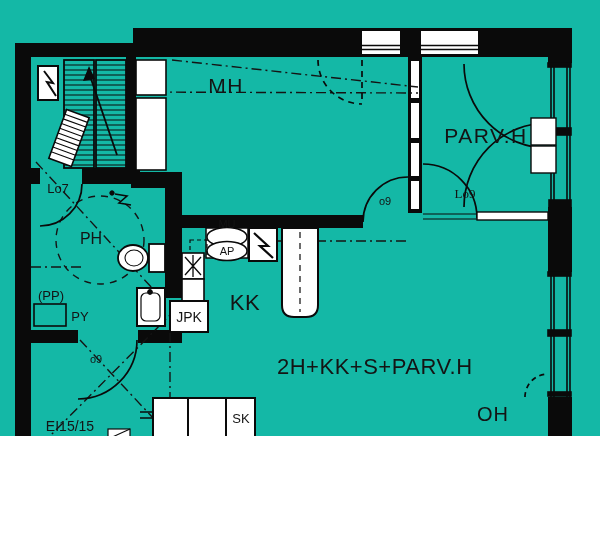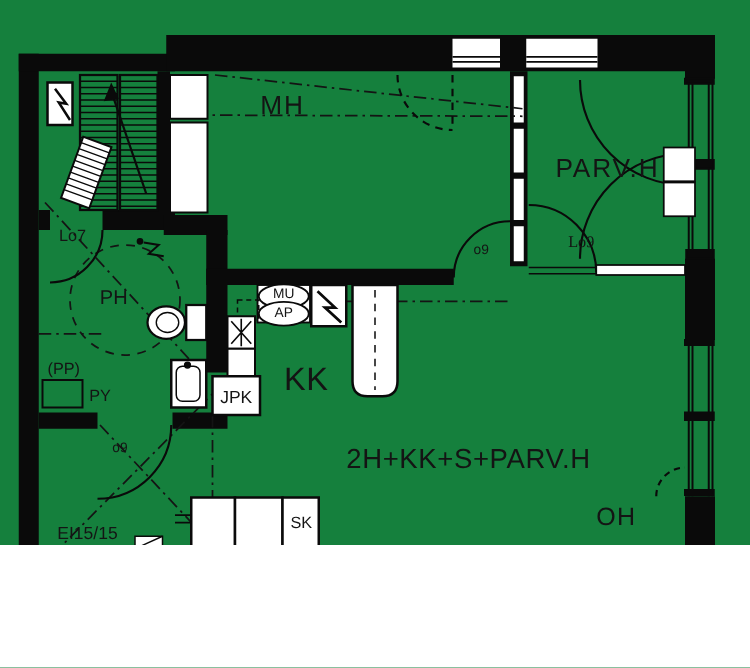--- a/index.html
+++ b/index.html
@@ -1,24 +1,24 @@
 <!DOCTYPE html>
 <html><head>
 <meta charset="utf-8">
 <style>
   html,body{margin:0;padding:0;background:#ffffff;}
-  #plan{position:relative;width:600px;height:436px;background:#15803d;overflow:hidden;
+  #plan{position:relative;width:600px;height:436px;background:#14b8a6;overflow:hidden;
         font-family:"Liberation Sans",sans-serif;}
   #plan svg{position:absolute;left:0;top:0;}
   .lbl{position:absolute;color:#141414;white-space:nowrap;line-height:1;
        transform:translate(-50%,-50%);font-family:"Liberation Sans",sans-serif;}
   .lbl-l{position:absolute;color:#141414;white-space:nowrap;line-height:1;
        font-family:"Liberation Sans",sans-serif;}
   .fs-room{font-size:21px;letter-spacing:1.5px;}
-  .fs-big{font-size:26px;letter-spacing:0.5px;}
+  .fs-big{font-size:22px;letter-spacing:0.5px;}
   .fs-sm{font-size:13px;}
   .fs-xs{font-size:11px;}
   .fs-md{font-size:14px;}
 </style>
 </head>
 <body>
 
 <div id="plan">
 <svg width="600" height="534" viewBox="0 0 600 534">
 
@@ -167,19 +167,19 @@
   <span class="lbl-l" style="left:477px;top:404px;font-size:20px;letter-spacing:1px;">OH</span>
 
   <span class="lbl fs-sm" style="left:58px;top:188px;">Lo7</span>
   <span class="lbl fs-sm" style="left:465px;top:193px;font-family:Liberation Serif, serif;">Lo9</span>
   <span class="lbl fs-xs" style="left:385px;top:201px;">o9</span>
   <span class="lbl fs-xs" style="left:96px;top:359px;">o9</span>
   <span class="lbl fs-md" style="left:70px;top:426px;">EI15/15</span>
 
   <span class="lbl fs-sm" style="left:51px;top:295px;text-align:right;">(PP)</span>
   <span class="lbl fs-sm" style="left:66px;top:316px;margin-left:14px;">PY</span>
-  <span class="lbl fs-xs" style="left:227px;top:236px;">MU</span>
+  <span class="lbl fs-xs" style="left:227px;top:224px;">MU</span>
   <span class="lbl fs-xs" style="left:227px;top:251px;">AP</span>
   <span class="lbl fs-md" style="left:189px;top:317px;">JPK</span>
   <span class="lbl fs-sm" style="left:241px;top:418px;">SK</span>
 
   <span class="lbl-l" style="left:277px;top:356px;font-size:22px;letter-spacing:0.5px;">2H+KK+S+PARV.H</span>
 </div>
 
 </body></html>

